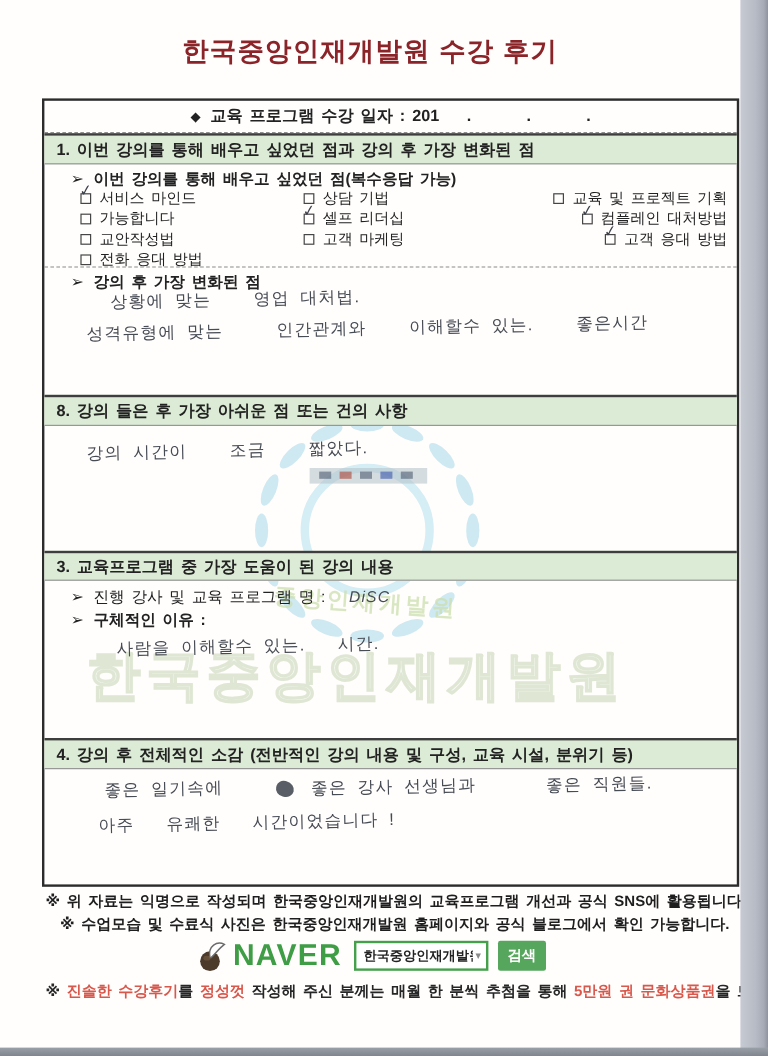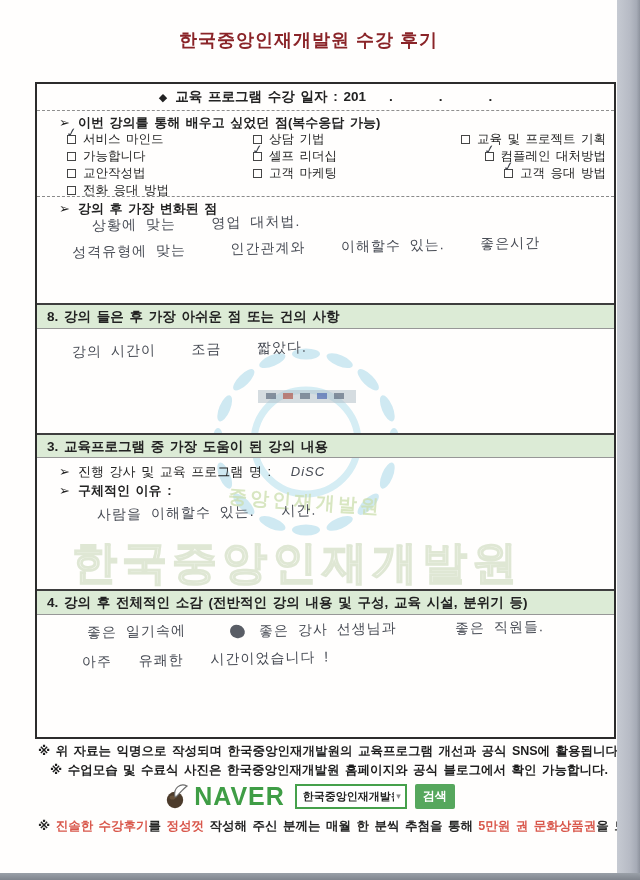--- a/index.html
+++ b/index.html
@@ -15,21 +15,21 @@
   
   .wm{position:absolute;z-index:0;}
   .wm-bigtext{left:72px;top:533px;width:500px;font-size:45px;font-weight:bold;letter-spacing:5px;
     color:#fcfdf9;-webkit-text-stroke:1.4px #dfe7d4;text-stroke:1.4px #dfe7d4;white-space:nowrap;}
   .wm-angled{left:228px;top:489px;font-size:19px;font-weight:bold;letter-spacing:3px;color:#ccdfae;
     opacity:.75;transform:rotate(4deg);white-space:nowrap;}
   .wm-wreath{left:198px;top:338px;}
 
   
   .title{position:absolute;top:28px;left:0;width:617px;text-align:center;z-index:1;
-    font-size:18px;font-weight:bold;letter-spacing:1px;color:#8a2428;}
+    font-size:22px;font-weight:bold;letter-spacing:1px;color:#8a2428;}
 
   
   .formbox{position:absolute;left:35px;top:82px;width:581px;height:657px;z-index:1;
     border:2px solid #2c2c2c;box-sizing:border-box;display:flex;flex-direction:column;
     color:#222;font-size:12.5px;word-spacing:2px;}
   .row-date{height:26px;line-height:25px;text-align:center;font-weight:bold;font-size:13.5px;
     border-bottom:1px dashed #8f8f8f;background:transparent;}
   .row-date .dia{font-size:11px;margin-right:8px;}
   .date-text{white-space:pre;}
   .sec-hdr{height:26px;line-height:23px;background:#dcebd6;border-top:2px solid #3e3e3e;
@@ -60,21 +60,21 @@
     letter-spacing:1px;word-spacing:4px;transform:rotate(-1.2deg);}
   .hand.small{font-size:13px;}
   .scribble{position:absolute;width:15px;height:13px;background:#4b4f58;border-radius:45% 55% 50% 50%;
     transform:rotate(14deg);opacity:.92;}
 
   
   .fnote{position:absolute;left:38px;z-index:1;font-size:12.5px;font-weight:bold;color:#1e1e1e;
     word-spacing:2px;white-space:nowrap;}
   .naver-row{position:absolute;left:0;top:780px;width:617px;height:32px;z-index:1;display:flex;
     align-items:center;justify-content:center;}
-  .naver-logo{display:flex;align-items:flex-start;}
+  .naver-logo{display:flex;align-items:flex-end;}
   .naver-text{color:#3f9d45;font-weight:bold;font-size:25px;letter-spacing:1px;margin-left:4px;}
   .search-box{margin-left:10px;width:112px;height:25px;border:2px solid #45a04b;background:#fff;
     display:flex;align-items:center;box-sizing:border-box;padding:0 4px 0 6px;}
   .search-val{font-size:11px;font-weight:bold;color:#222;flex:1;white-space:nowrap;overflow:hidden;}
   .dd-icon{font-size:9px;color:#8a8a8a;margin-left:2px;}
   .search-btn{margin-left:8px;width:40px;height:25px;background:#56a75d;color:#fff;font-size:12px;
     font-weight:bold;display:flex;align-items:center;justify-content:center;border-radius:2px;}
   .promo{position:absolute;left:38px;top:818px;z-index:1;font-size:12.5px;font-weight:bold;
     white-space:nowrap;word-spacing:2px;}
   .promo .pt-black{color:#262626;}
@@ -118,20 +118,21 @@
   <div class="wm wm-bigtext">한국중앙인재개발원</div>
 
   <div class="title">한국중앙인재개발원 수강 후기</div>
 
   <div class="formbox">
 
     <div class="row-date">
       <span class="dia">◆</span><span class="date-text">교육 프로그램 수강 일자 : 201    .        .        .</span>
     </div>
 
+    <div class="sec-hdr">1. 이번 강의를 통해 배우고 싶었던 점과 강의 후 가장 변화된 점</div>
     <div class="sec-body s1-body">
       <div class="pline" style="top:3px;"><span class="arrow">➢</span><span>이번 강의를 통해 배우고 싶었던 점(복수응답 가능)</span></div>
       <div class="cb-grid" id="cbgrid">
           <div class="cb-col1">
             <div class="cb-row"><span class="cb-box"><span class="tick">✓</span></span><span>서비스 마인드</span></div>
             <div class="cb-row"><span class="cb-box"></span><span>가능합니다</span></div>
             <div class="cb-row"><span class="cb-box"></span><span>교안작성법</span></div>
             <div class="cb-row"><span class="cb-box"></span><span>전화 응대 방법</span></div>
           </div>
           <div class="cb-col2">

